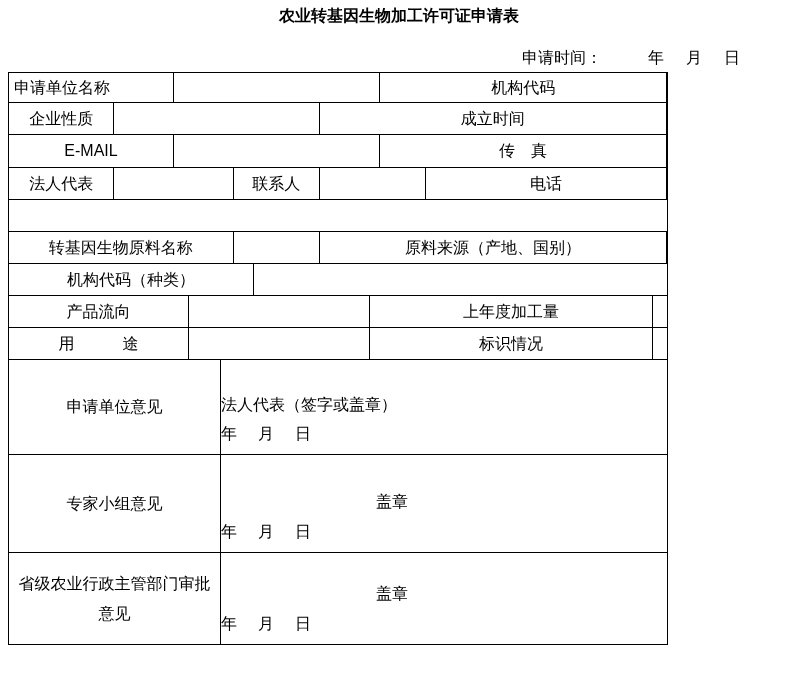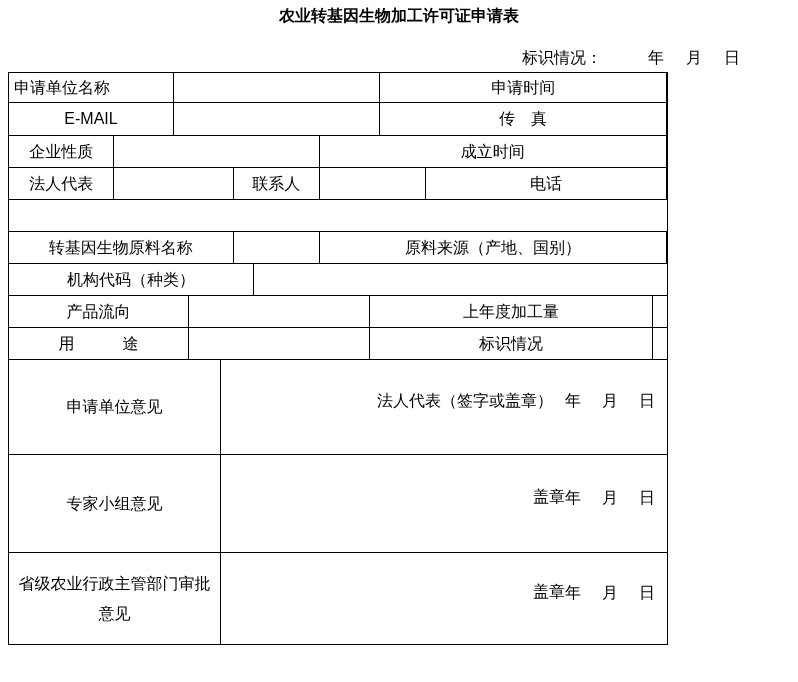--- a/index.html
+++ b/index.html
@@ -16,60 +16,60 @@
   .tr:last-child { border-bottom:none; }
   .td { border-right:1px solid #000; box-sizing:border-box; display:flex;
         align-items:center; justify-content:center; line-height:18px; overflow:hidden; }
   .td:last-child { border-right:none; }
   .td.left { justify-content:flex-start; padding-left:5px; }
   .grow { flex:1; }
   .wrap2 { line-height:30px; text-align:center; padding:0 2px;
            display:flex; align-items:center; justify-content:center; }
   .wrap2 > span { display:block; }
 
-  .content { flex-direction:row; align-items:center; justify-content:flex-end;
+  .content { flex-direction:column; align-items:flex-start; justify-content:flex-end;
              padding-bottom:12px; row-gap:13px; }
   .content > div { line-height:16px; }
   .sign-line { text-align:right; padding-right:12px; }
   .seal-line { text-align:left; padding-left:155px;font-family:Liberation Mono, monospace; }
   .date-line { text-align:right; padding-right:12px; }
   .dgap { margin-left:21px; }
 </style>
 </head>
 <body>
 
 <div class="page">
 
   <div class="title">农业转基因生物加工许可证申请表</div>
 
   <div class="apply-time">
-    <span>标识情况：</span><span class="at-y">年</span><span class="at-m">月</span><span class="at-d">日</span>
+    <span>申请时间：</span><span class="at-y">年</span><span class="at-m">月</span><span class="at-d">日</span>
   </div>
 
   <div class="tbl">
 
     <div class="tr" style="height:30px">
       <div class="td left" style="width:180px">申请单位名称</div>
       <div class="td" style="width:225px"></div>
-      <div class="td" style="width:313px">申请时间</div>
+      <div class="td" style="width:313px">机构代码</div>
       <div class="td grow"></div>
     </div>
 
+
+    <div class="tr" style="height:32px">
+      <div class="td" style="width:115px">企业性质</div>
+      <div class="td" style="width:224px"></div>
+      <div class="td" style="width:379px">成立时间</div>
+      <div class="td grow"></div>
+    </div>
 
     <div class="tr" style="height:33px">
       <div class="td" style="width:180px">E-MAIL</div>
       <div class="td" style="width:225px"></div>
       <div class="td" style="width:313px">传　真</div>
-      <div class="td grow"></div>
-    </div>
-
-    <div class="tr" style="height:32px">
-      <div class="td" style="width:115px">企业性质</div>
-      <div class="td" style="width:224px"></div>
-      <div class="td" style="width:379px">成立时间</div>
       <div class="td grow"></div>
     </div>
 
     <div class="tr" style="height:32px">
       <div class="td" style="width:115px">法人代表</div>
       <div class="td" style="width:130px"></div>
       <div class="td" style="width:94px">联系人</div>
       <div class="td" style="width:116px"></div>
       <div class="td" style="width:263px">电话</div>
       <div class="td grow"></div>

